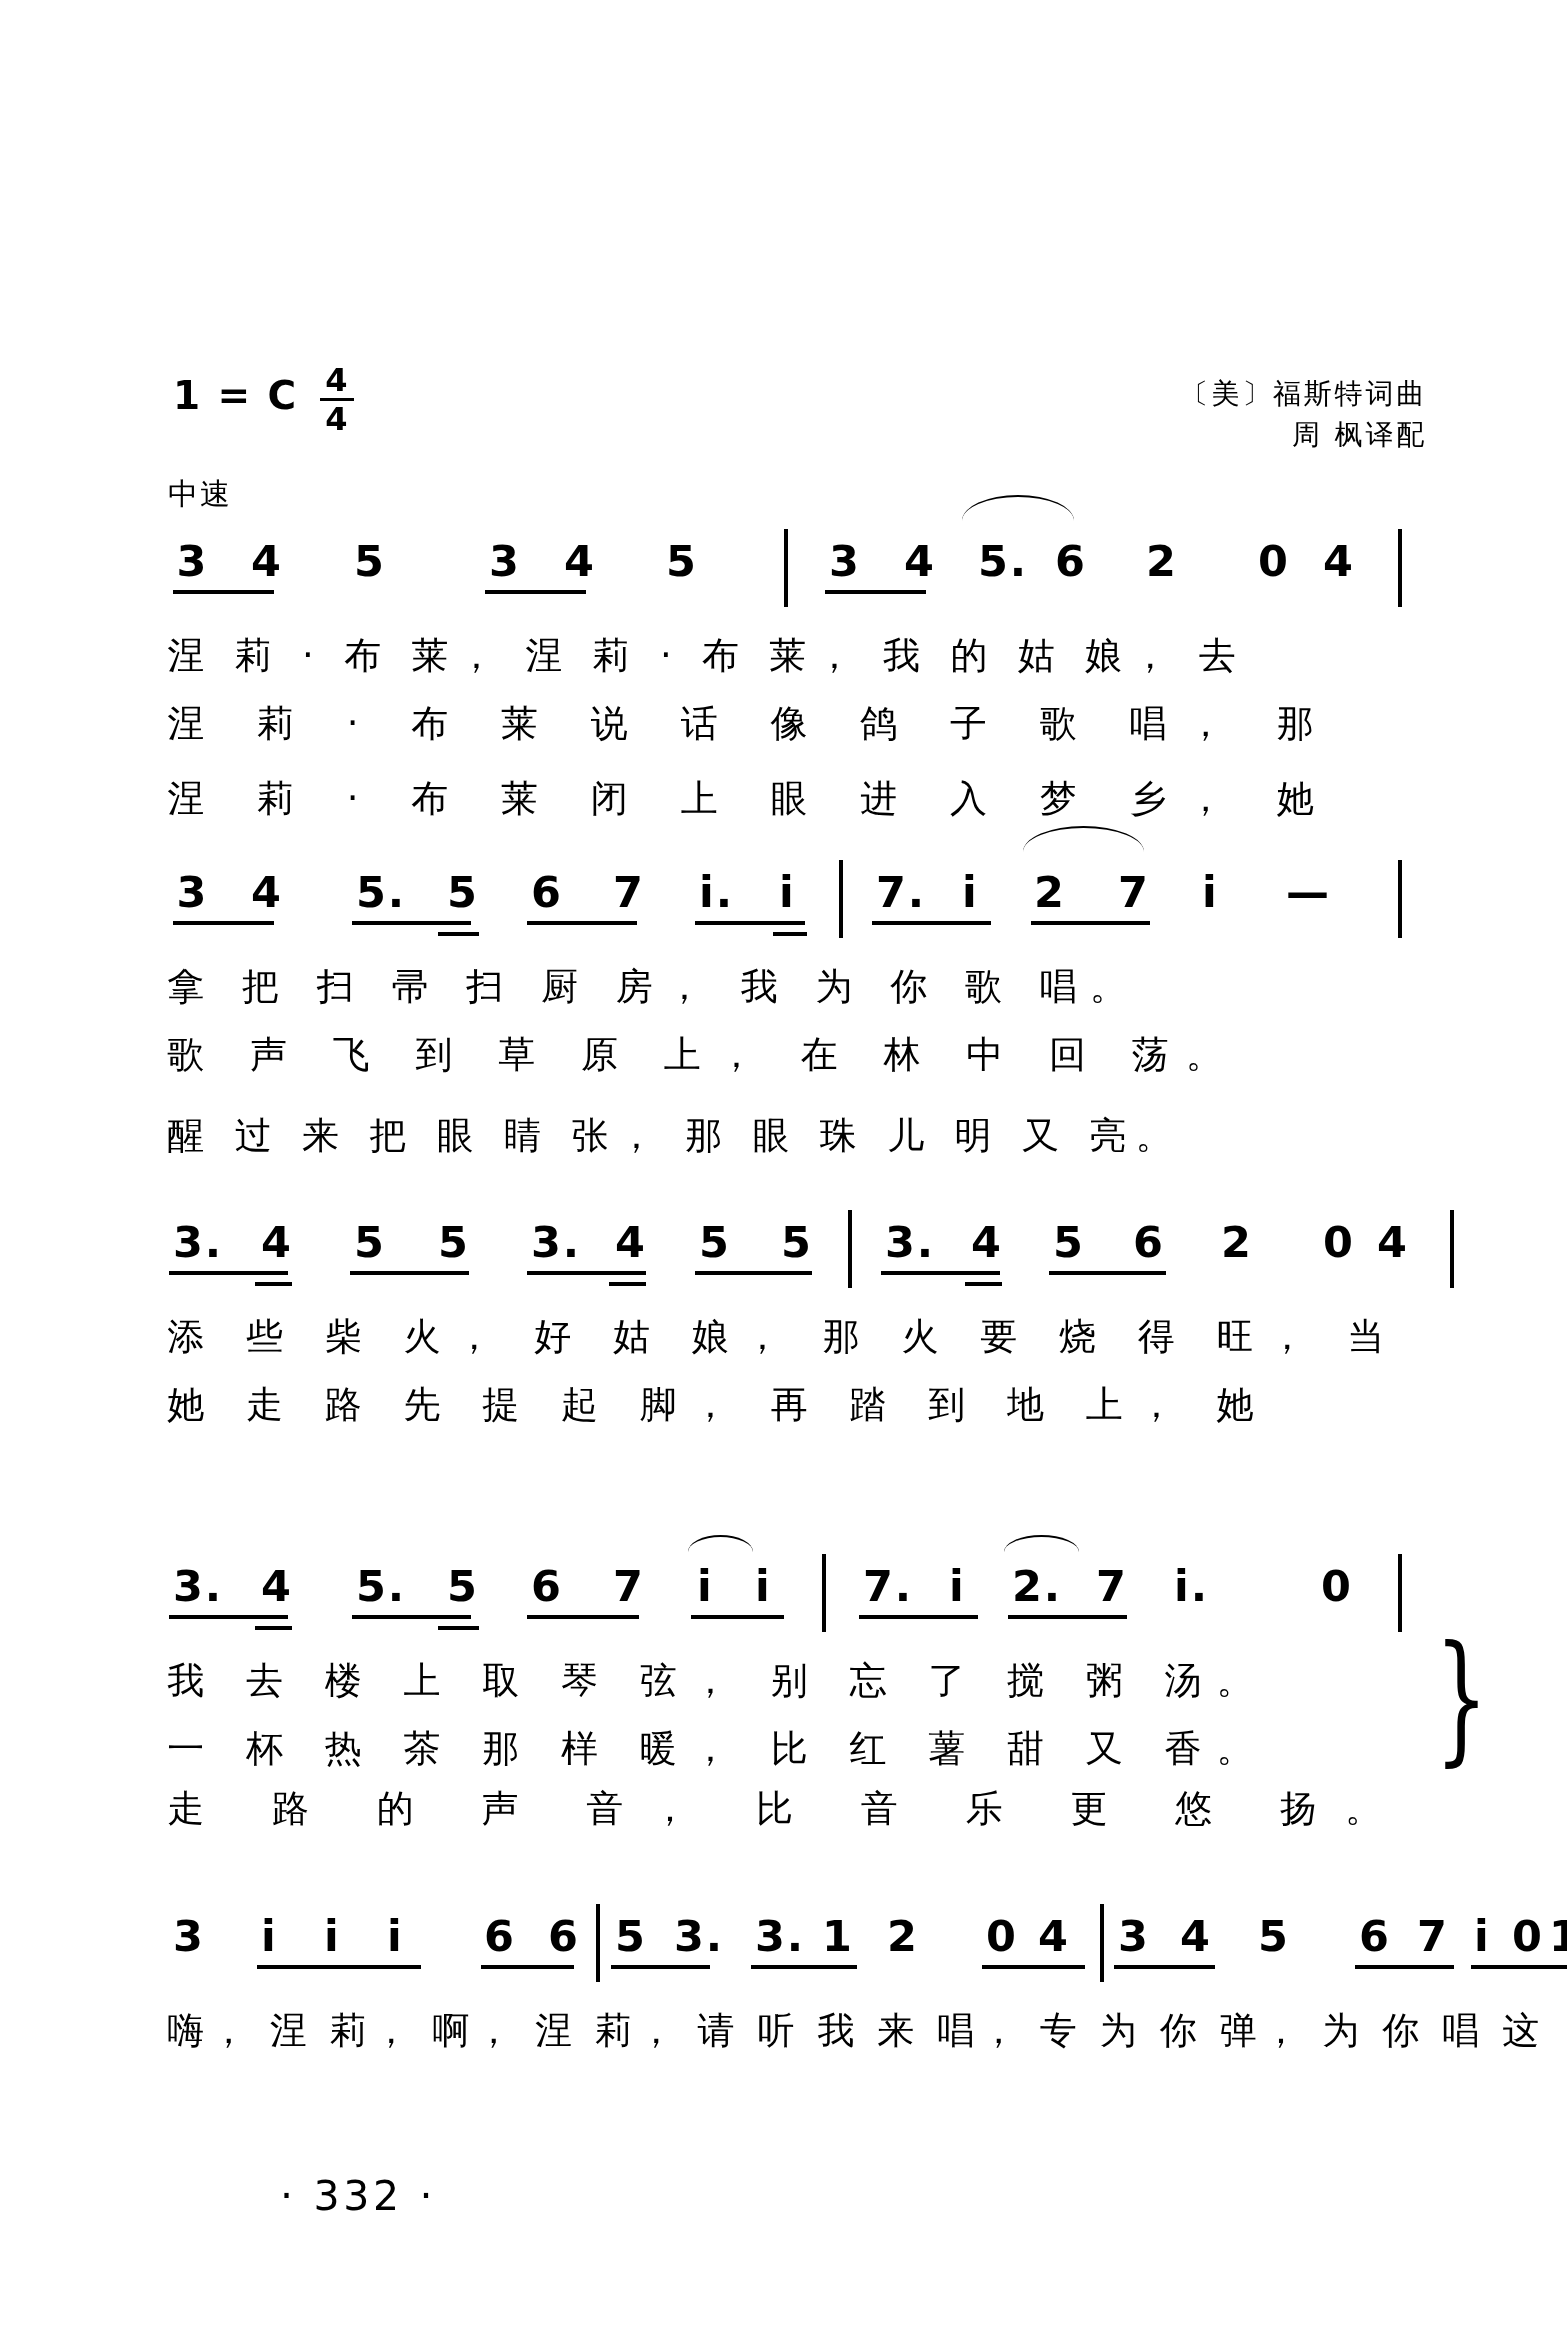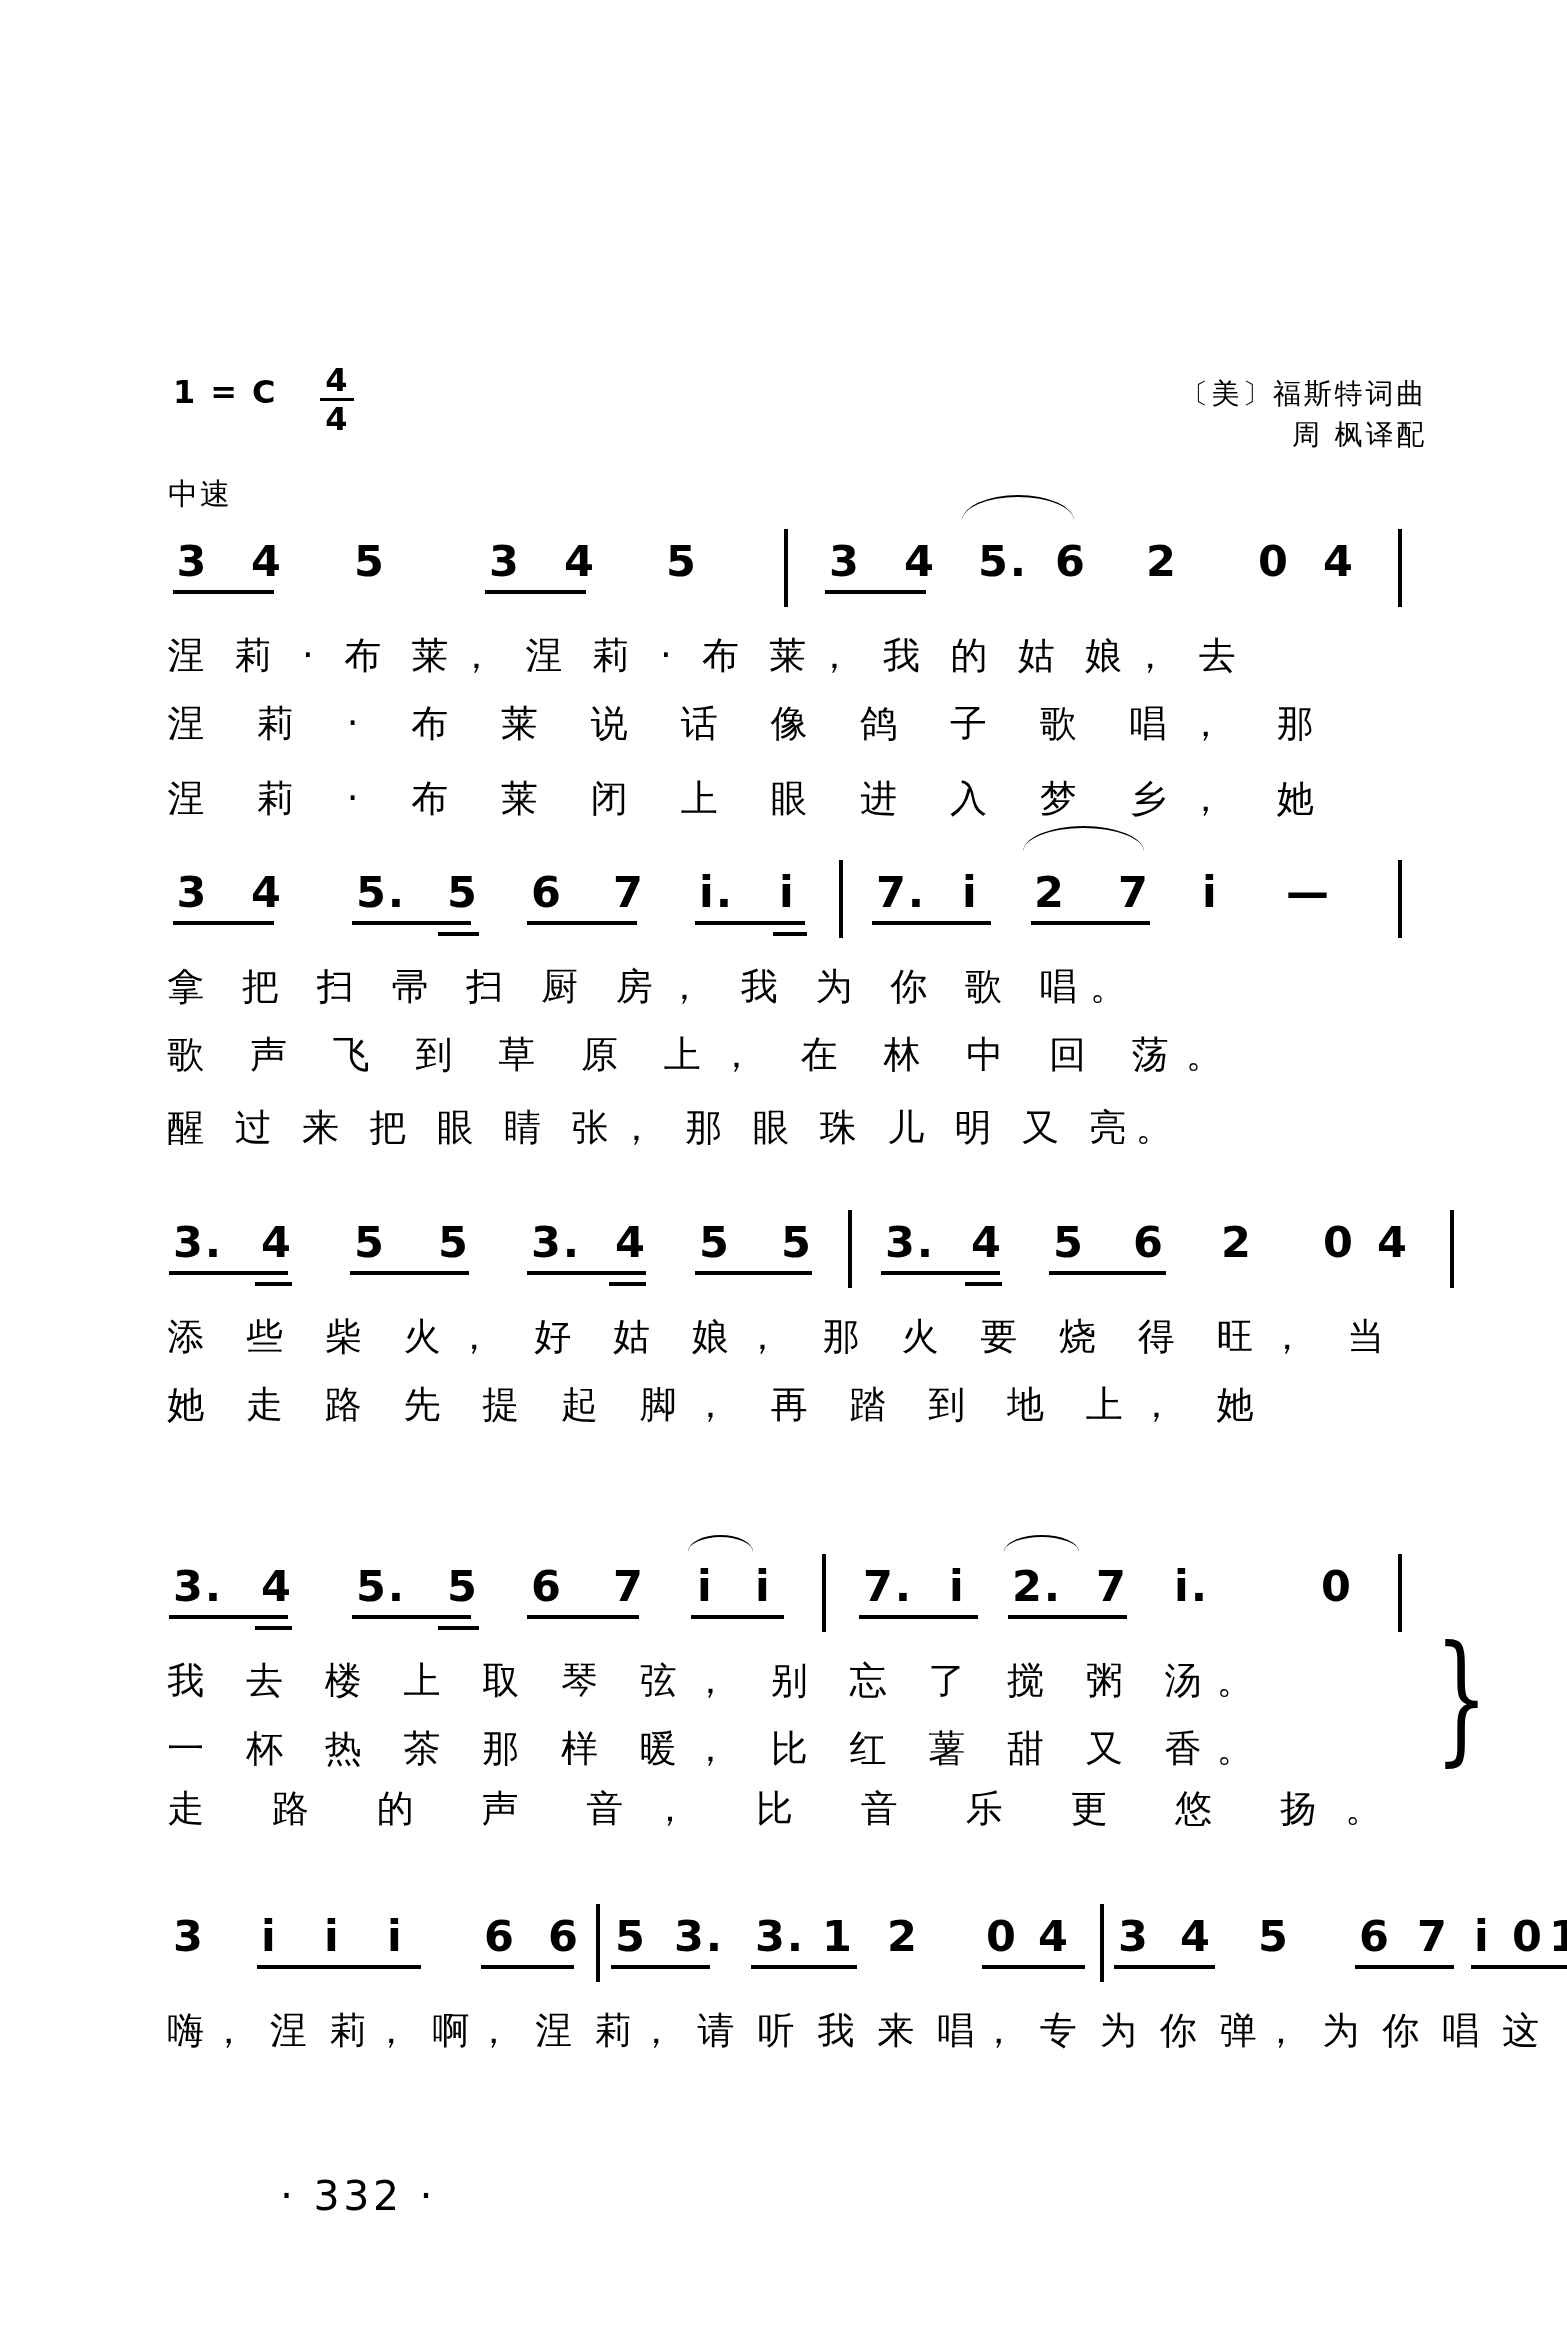--- a/index.html
+++ b/index.html
@@ -33,21 +33,21 @@
     letter-spacing: 17px;
     font-family: "DejaVu Sans", "Liberation Sans", sans-serif;
     font-weight: 500;
   }
 
   
   .key-sig {
     position: absolute;
     left: 173px;
     top: 373px;
-    font-size: 32px;
+    font-size: 39px;
     font-weight: bold;
     letter-spacing: 1.9px;
   }
   .meter {
     position: absolute;
     left: 315px;
     top: 364px;
     width: 43px;
     text-align: center;
     font-size: 32px;
@@ -254,21 +254,21 @@
 
       <span class="barline" style="left:1240px;top:-7.5px;height:78px;"></span>
     </div>
 
     <div class="lyric-line" style="margin-top:22.4px;">
       <span class="lyric" style="left:9.3px;letter-spacing:13px;">拿 把 扫 帚 扫 厨 房， 我 为 你 歌 唱。</span>
     </div>
     <div class="lyric-line" style="margin-top:9.3px;">
       <span class="lyric" style="left:9.3px;letter-spacing:17px;">歌 声 飞 到 草 原 上， 在 林 中 回 荡。</span>
     </div>
-    <div class="lyric-line" style="margin-top:15px;">
+    <div class="lyric-line" style="margin-top:23px;">
       <span class="lyric" style="left:9.3px;letter-spacing:9.3px;">醒 过 来 把 眼 睛 张， 那 眼 珠 儿 明 又 亮。</span>
     </div>
   </div>
 
   <div class="system" style="top:1217px;">
     <div class="notes-row">
       <span class="note" style="left:15px;">3.</span>
       <span class="note" style="left:103px;">4</span>
       <span class="beam" style="left:11.2px;top:54px;width:119px;"></span>
       <span class="beam" style="left:97px;top:65px;width:37px;"></span>

